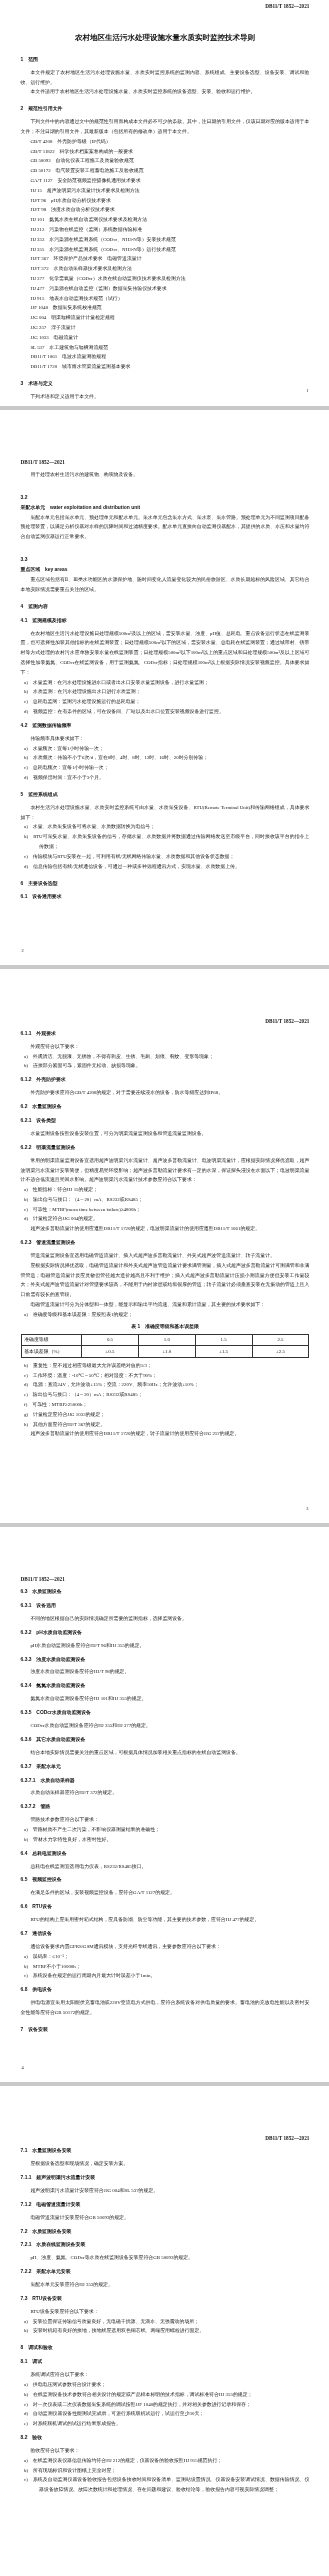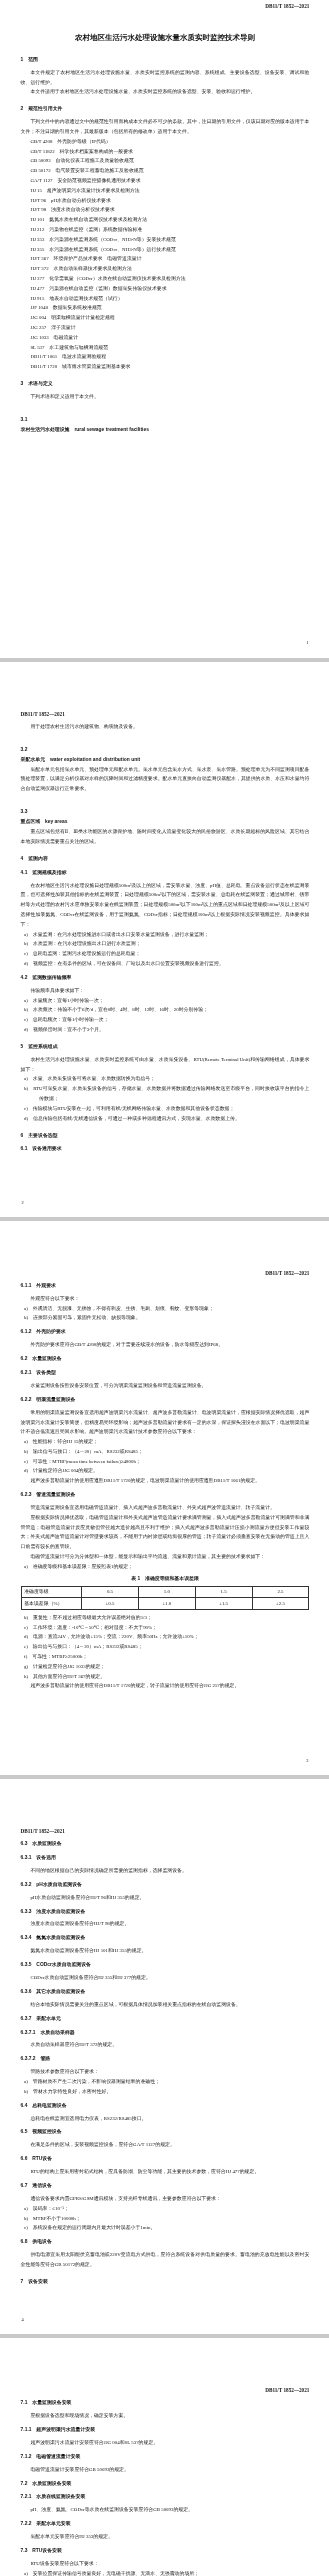--- a/index.html
+++ b/index.html
@@ -11,21 +11,21 @@
   }
   .page{
     background:#ffffff;
     width:330px;
     overflow:hidden;
     position:relative;
     margin-bottom:4.1px;
     box-sizing:border-box;
   }
   .page:last-child{margin-bottom:0;}
-  .pg1{height:658px;}
+  .pg1{height:406px;}
   .pg2{height:555px;}
   .pg3{height:554px;}
   .pg4{height:555px;}
   .pg5{height:551px;}
   .pg-header{
     margin:49px 20.6px 4.6px;
     font-weight:bold;
     font-size:5.2px;
     line-height:6.2px;
     font-family:"Liberation Serif","DejaVu Serif",serif;

